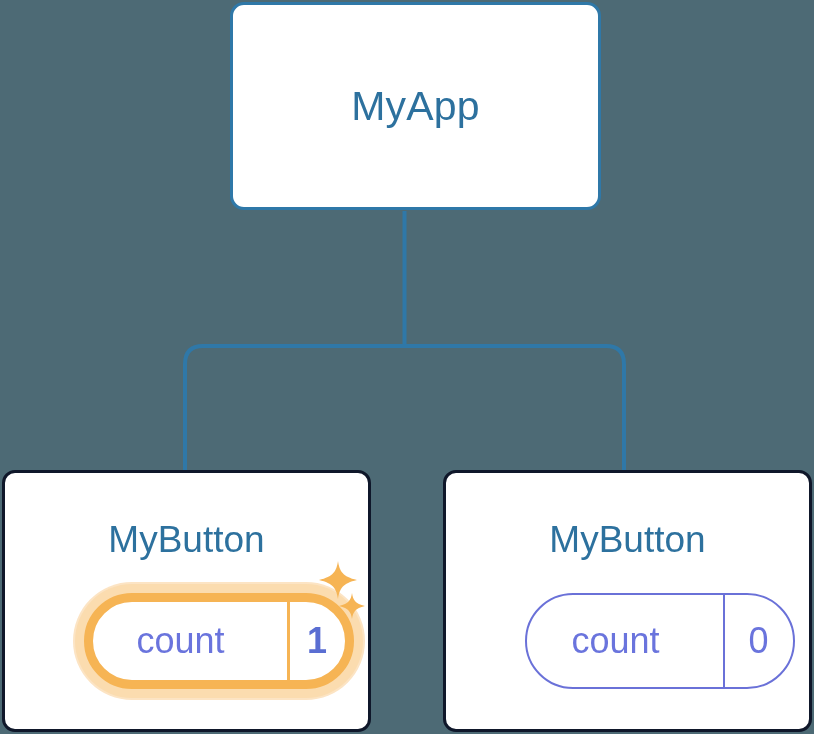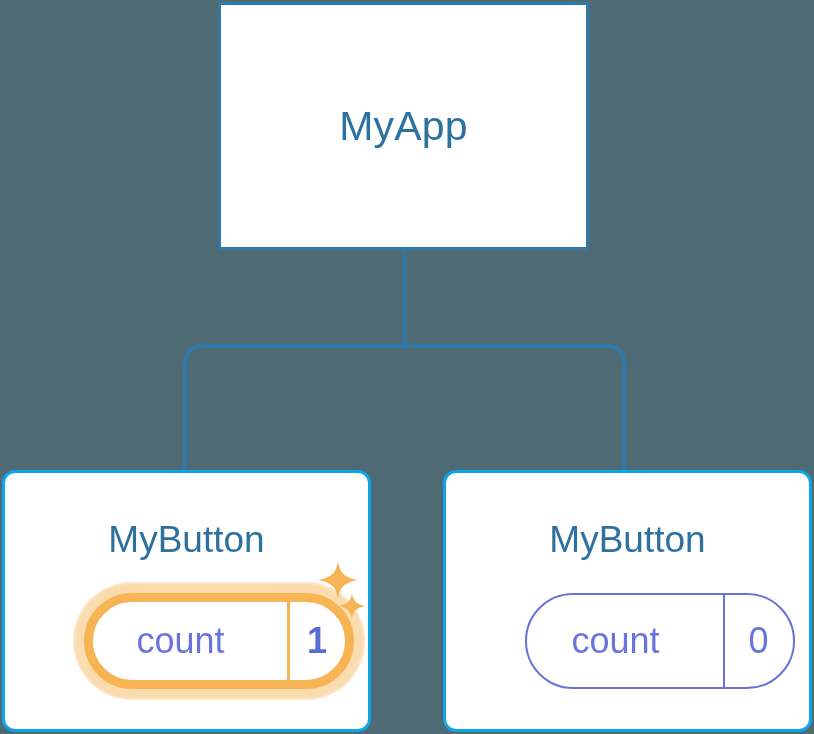--- a/index.html
+++ b/index.html
@@ -26,48 +26,48 @@
     position: absolute;
     left: 0; top: 0;
     width: 814px;
     height: 734px;
     pointer-events: none;
   }
 
   
   .node-root {
     position: absolute;
-    left: 218px;
+    left: 230px;
     top: 2px;
     width: 371px;
-    height: 248px;
+    height: 208px;
     background: #ffffff;
     border: 3px solid #2f78a8;
-    border-radius: 2px;
+    border-radius: 14px;
     box-sizing: border-box;
     display: flex;
     align-items: center;
     justify-content: center;
   }
   .node-root-title {
     color: #2d719e;
     font-size: 41px;
     font-weight: 400;
     letter-spacing: 0.2px;
     line-height: 1;
   }
 
   
   .node-child {
     position: absolute;
     top: 470px;
     width: 369px;
     height: 262px;
     background: #ffffff;
-    border: 3px solid #0ea5e9;
+    border: 3px solid #0f172a;
     border-radius: 13px;
     box-sizing: border-box;
     overflow: hidden;
   }
   #child-left  { left: 2px; }
   #child-right { left: 443px; }
 
   .node-child-title {
     position: absolute;
     top: 48px;

